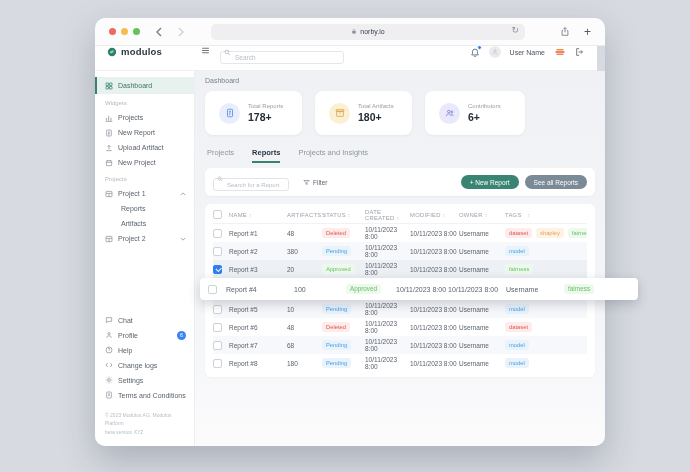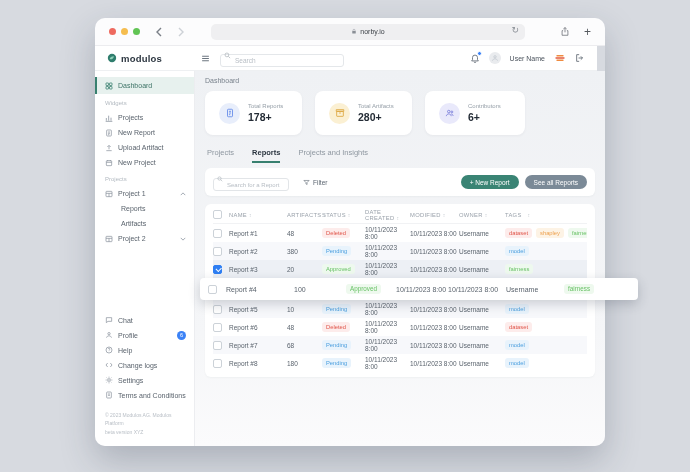--- a/index.html
+++ b/index.html
@@ -18,21 +18,21 @@
   .navchev svg { display:block; }
   .urlbar { position:relative; margin-left:26px; width:314px; height:16px; background:#efeff1;
             border-radius:5px; display:flex; align-items:center; justify-content:center; gap:3px; }
   .urlbar .url { font-size:7px; color:#3c4147; }
   .refresh { position:absolute; right:6px; top:1px; font-size:9px; color:#8a8f96; }
   .chrome-right { margin-left:auto; display:flex; align-items:center; gap:14px; color:#63686f; }
   .plus { font-size:12px; color:#55595f; line-height:1; }
 
   
   .appbar { position:absolute; left:0; top:28px; right:8px; height:25px; background:#fff;
-            border-bottom:1px solid #eef0f2; display:flex; align-items:center; }
+            border-bottom:1px solid #eef0f2; display:flex; align-items:flex-start; }
   .logo { width:100px; display:flex; align-items:center; gap:4px; padding-left:12px; flex-shrink:0; }
   .logo-text { font-size:9.5px; font-weight:700; color:#2c3640; letter-spacing:.2px; }
   .hamb { margin-left:6px; color:#5b6570; display:flex; }
   .hsearch { position:relative; margin-left:10px; }
   .hsearch input { width:124px; height:13px; border:1px solid #e4e7ea; border-radius:3px;
                    font-size:6.5px; padding-left:14px; color:#4a525c; outline:none;
                    font-family:"Liberation Sans",sans-serif; background:#fff; }
   .hsearch input::placeholder { color:#b7bdc4; }
   .hsearch .mag { position:absolute; left:4px; top:3px; color:#aab1b8; }
   .appbar-right { margin-left:auto; display:flex; align-items:center; gap:9px; padding-right:12px; }
@@ -430,21 +430,21 @@
           <span class="cico ci-yellow">
               <svg width="10" height="10" viewBox="0 0 24 24">
                 <g fill="none" stroke="currentColor" stroke-width="2">
                   <rect x="4" y="8" width="16" height="12" rx="1"></rect>
                   <path d="M3 4h18v4H3zM10 12h4"></path>
                 </g>
               </svg>
             </span>
           <div>
             <div class="clabel">Total Artifacts</div>
-            <div class="cvalue">280+</div>
+            <div class="cvalue">180+</div>
           </div>
         </div>
         <div class="card">
           <span class="cico ci-purple">
               <svg width="10" height="10" viewBox="0 0 24 24">
                 <g fill="none" stroke="currentColor" stroke-width="2">
                   <circle cx="9" cy="8.5" r="3"></circle>
                   <circle cx="16.5" cy="9.5" r="2.3"></circle>
                   <path d="M3 19.5c.8-3.5 3-5.3 6-5.3s5.2 1.8 6 5.3"></path>
                   <path d="M15 14.5c2.3.2 4 1.7 4.5 4.5"></path>

